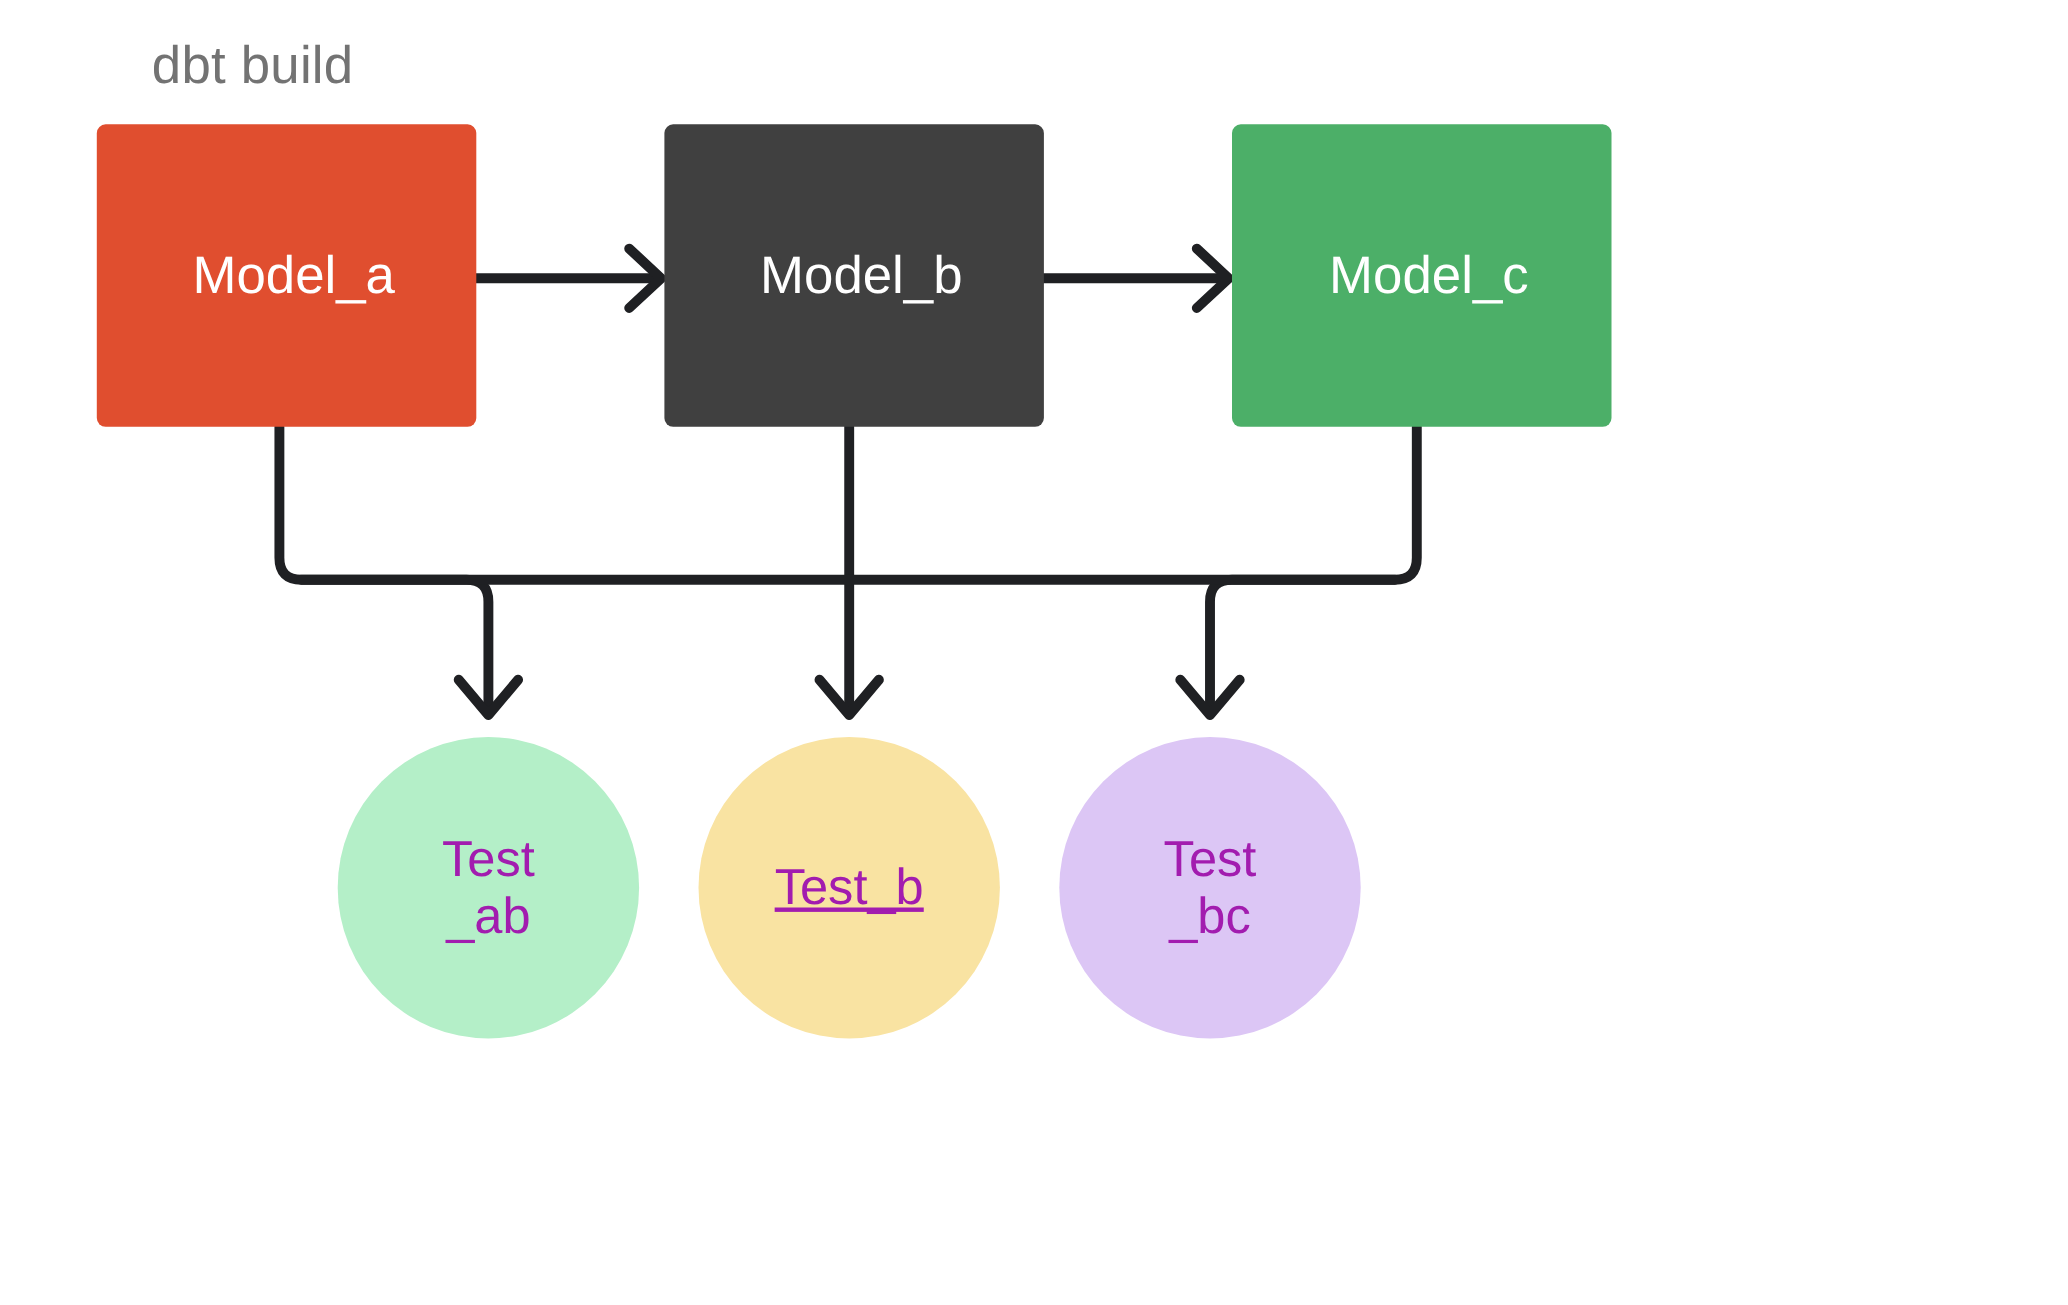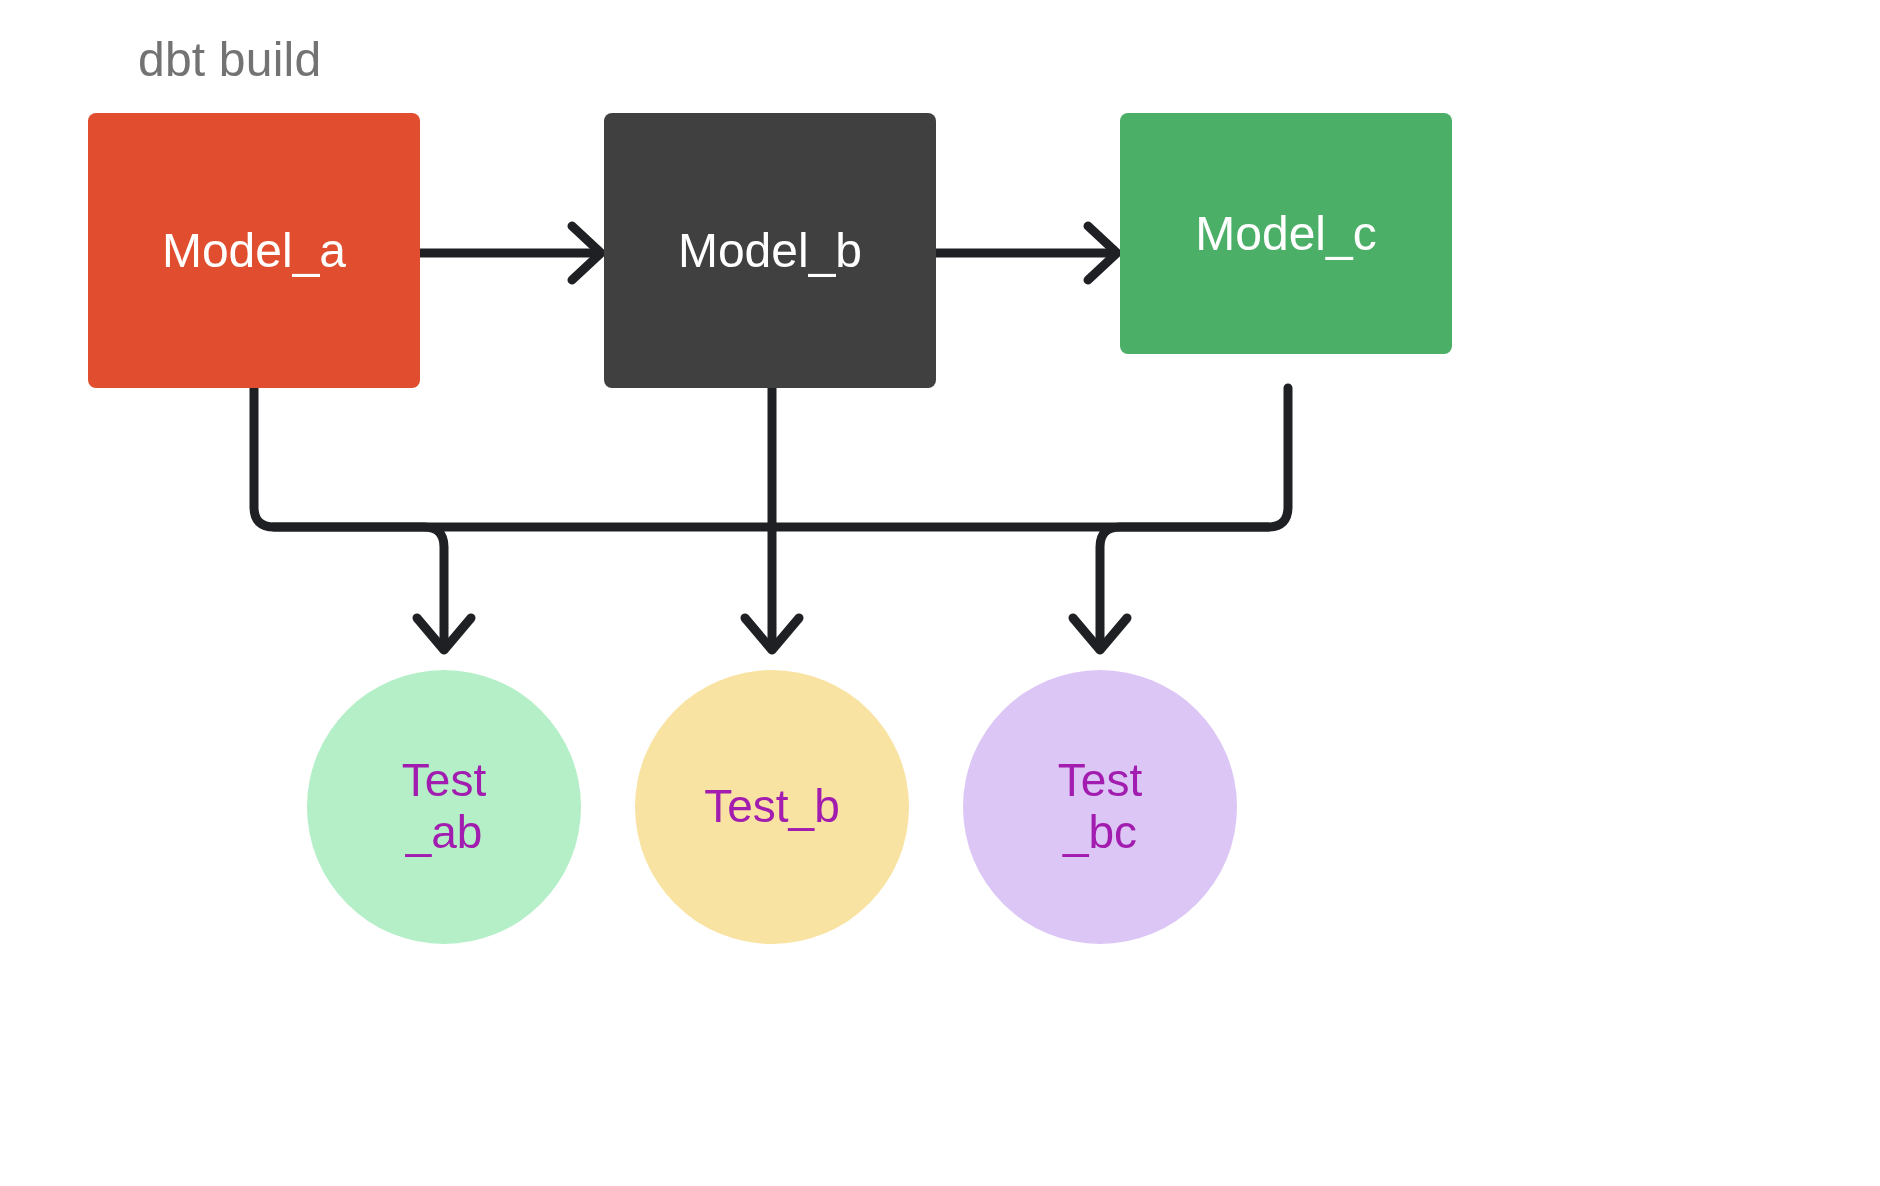--- a/index.html
+++ b/index.html
@@ -3,21 +3,21 @@
 <meta charset="utf-8">
 <style>
   html,body{margin:0;padding:0;background:#ffffff;}
   body{width:1880px;height:1186px;overflow:hidden;
        font-family:"Liberation Sans","DejaVu Sans",sans-serif;}
   #stage{position:relative;width:1880px;height:1186px;background:#ffffff;}
   #wires{position:absolute;left:0;top:0;width:1880px;height:1186px;}
   .title{position:absolute;left:138px;top:12px;font-size:48px;color:#737373;
          letter-spacing:0.2px;white-space:nowrap;margin-top:20px;}
   .node-box{position:absolute;border-radius:8px;display:flex;align-items:center;
-            justify-content:center;color:#ffffff;font-size:48px;line-height:1;}
+            justify-content:center;color:#ffffff;font-size:48px;line-height:1;padding-left:13px;}
   .node-circle{position:absolute;border-radius:50%;display:flex;flex-direction:column;
                align-items:center;justify-content:center;color:#a21caf;font-size:46px;
                line-height:1.12;text-align:center;}
   .node-circle span{display:block;}
 </style>
 </head>
 <body>
 
 <div id="stage">
 
@@ -58,30 +58,30 @@
   </svg>
 
   <div class="node-box" style="left:88px;top:113px;width:332px;height:275px;background:#E04E2F;">
     <span>Model_a</span>
   </div>
 
   <div class="node-box" style="left:604px;top:113px;width:332px;height:275px;background:#404040;">
     <span>Model_b</span>
   </div>
 
-  <div class="node-box" style="left:1120px;top:113px;width:332px;height:241px;background:#4CAF68;">
+  <div class="node-box" style="left:1120px;top:113px;width:332px;height:275px;background:#4CAF68;">
     <span>Model_c</span>
   </div>
 
   <div class="node-circle" style="left:307px;top:670px;width:274px;height:274px;background:#B4EFC8;">
     <span>Test</span>
     <span>_ab</span>
   </div>
 
-  <div class="node-circle" style="left:635px;top:670px;width:274px;height:274px;background:#F9E3A2;">
+  <div class="node-circle" style="left:635px;top:670px;width:274px;height:274px;background:#F9E3A2;text-decoration:underline;">
     <span>Test_b</span>
   </div>
 
   <div class="node-circle" style="left:963px;top:670px;width:274px;height:274px;background:#DCC6F5;">
     <span>Test</span>
     <span>_bc</span>
   </div>
 
 </div>
 

